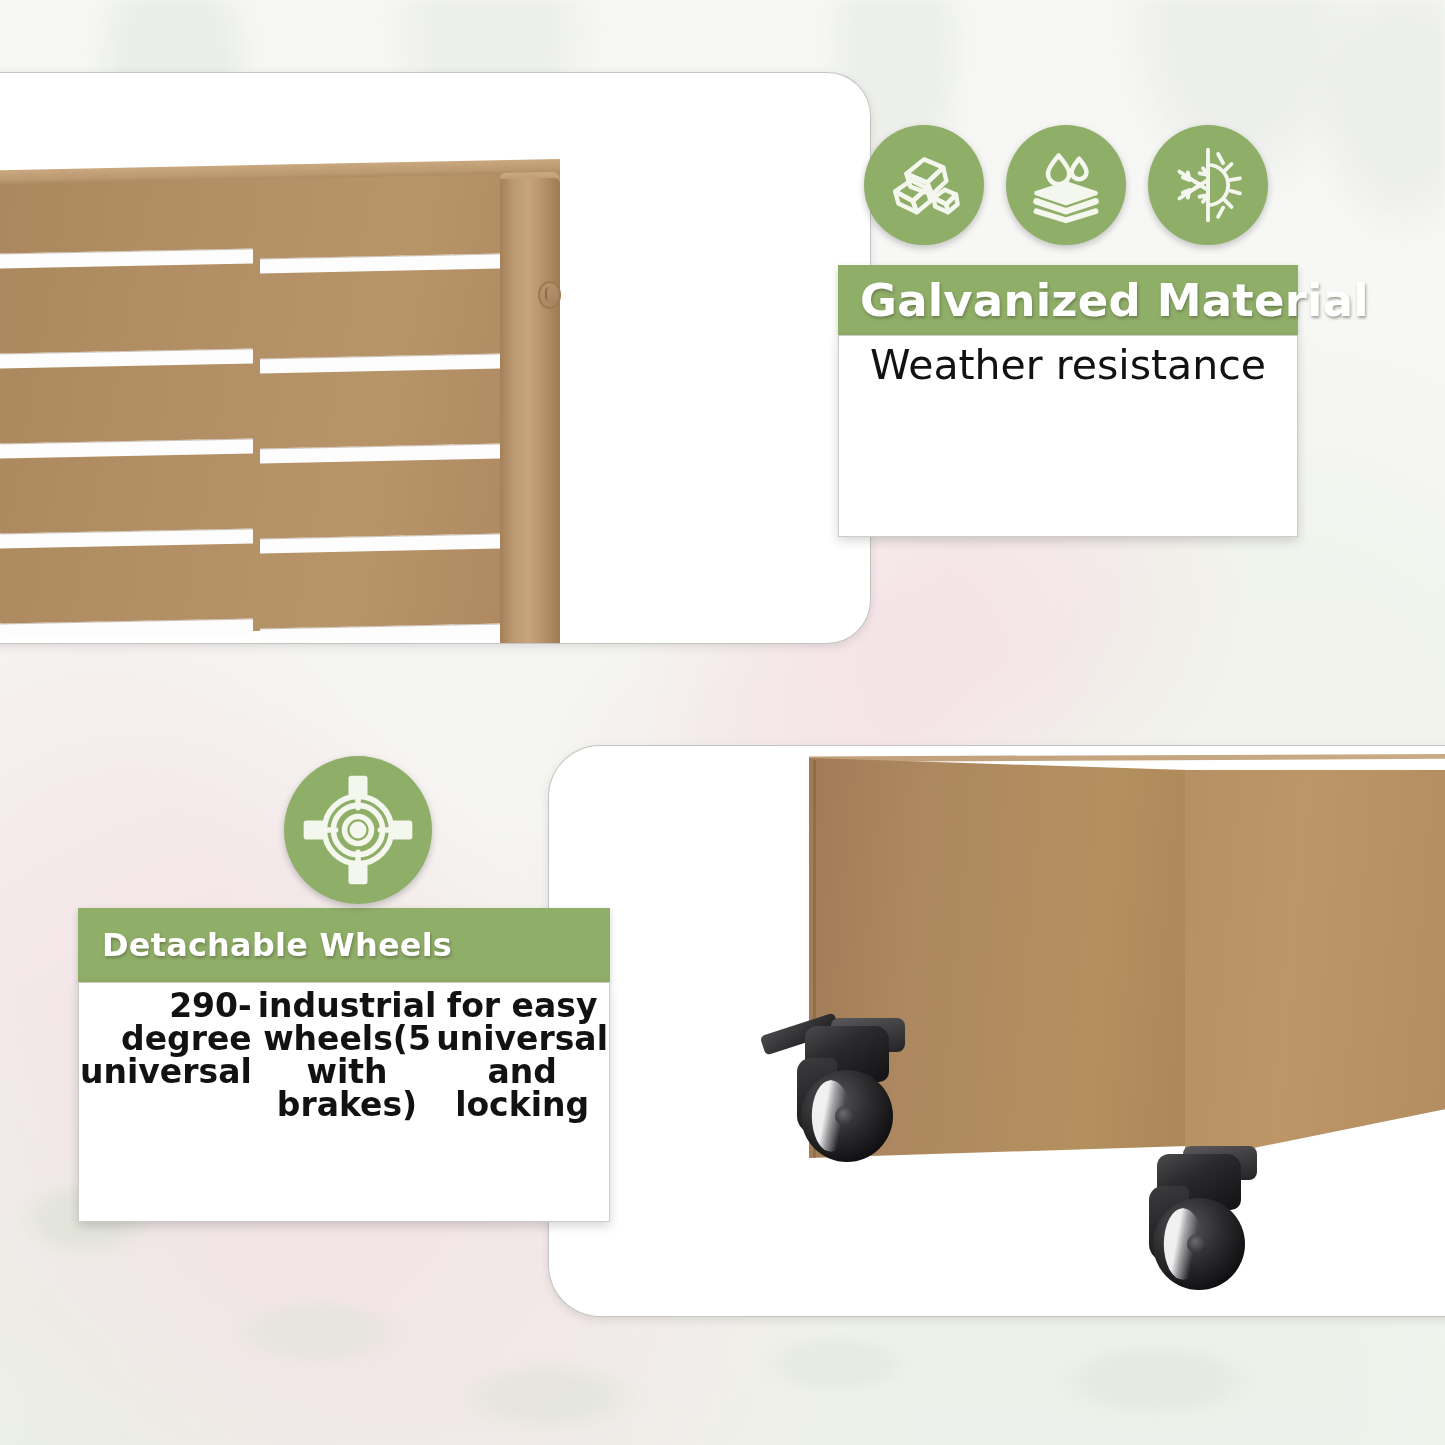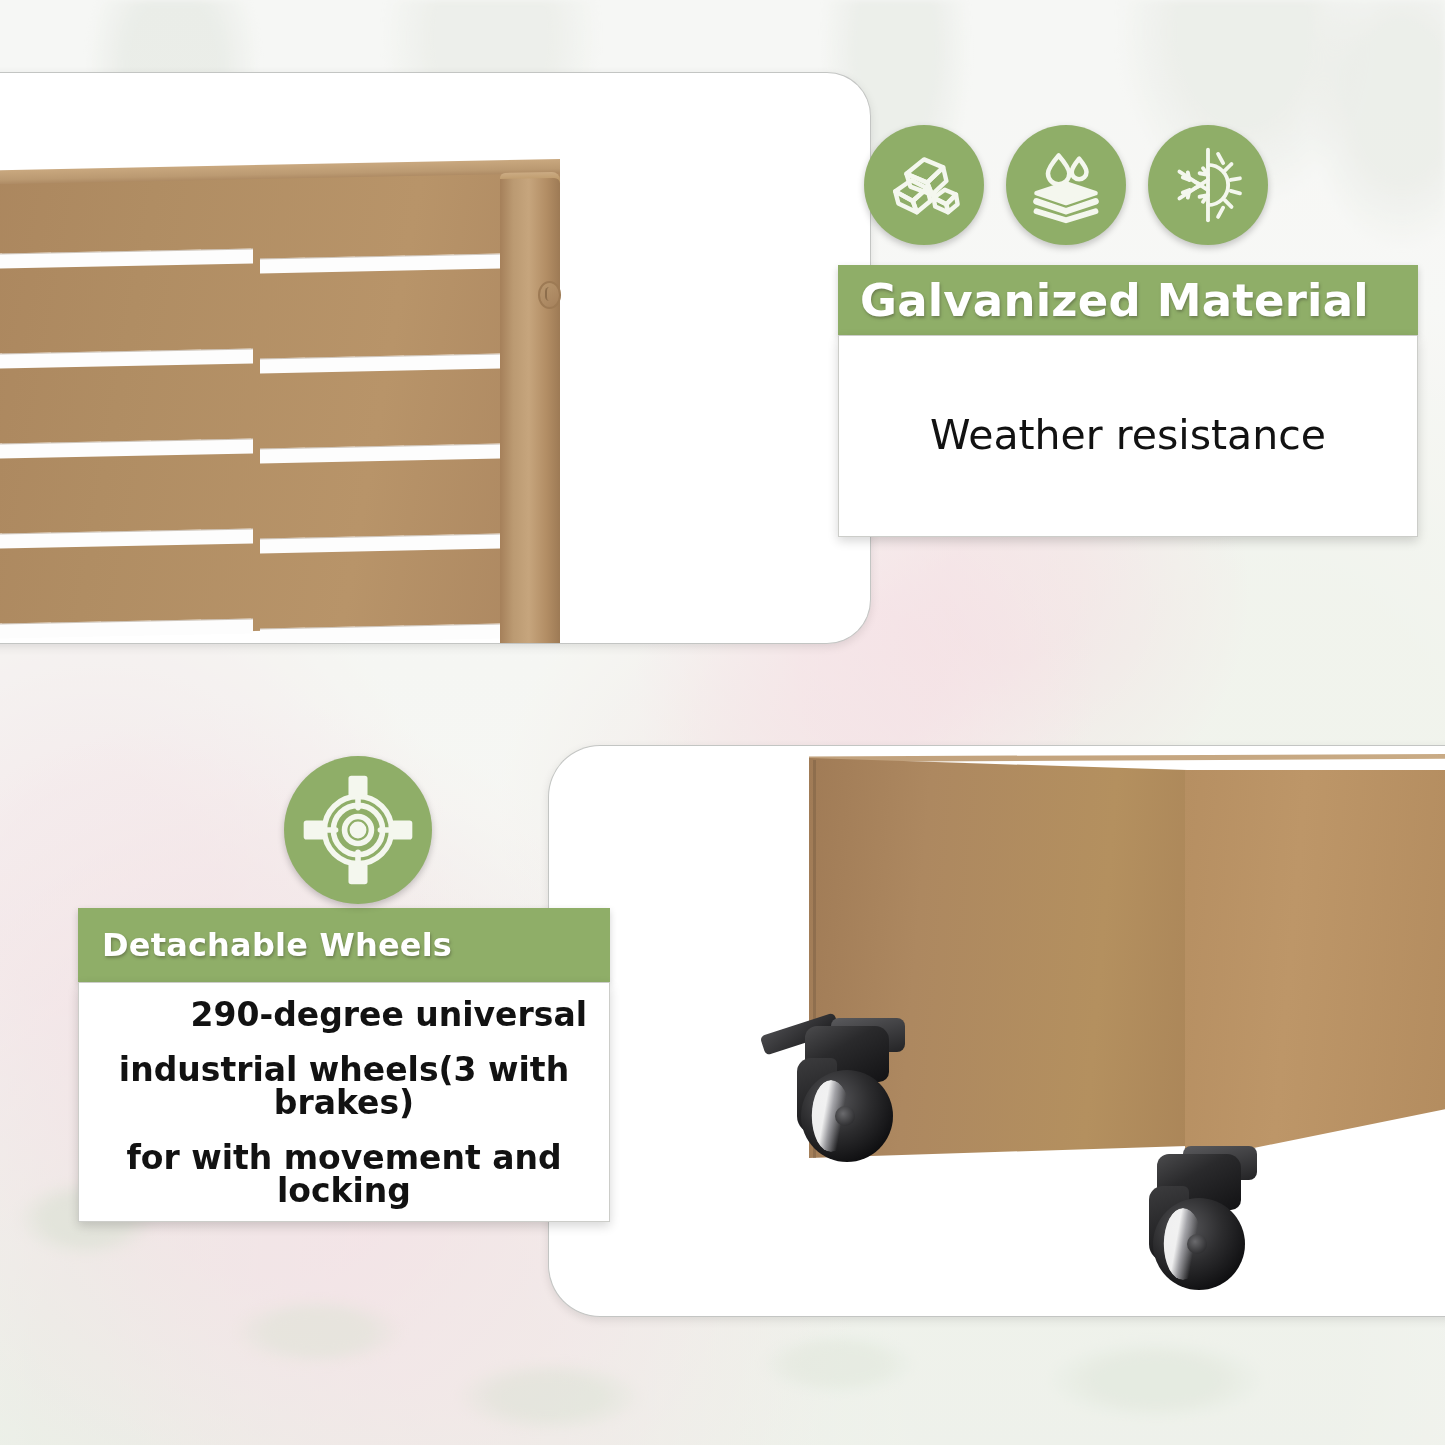--- a/index.html
+++ b/index.html
@@ -111,25 +111,25 @@
     background:#8fae68;box-shadow:0 3px 7px rgba(0,0,0,.22);
     display:flex;align-items:center;justify-content:center;}
   .icon-circle svg{display:block;}
   .card-banner{position:relative;z-index:2;background:#8fae68;
     box-shadow:0 3px 7px rgba(0,0,0,.18);
     display:flex;align-items:center;}
   .card-banner span{color:#ffffff;font-weight:bold;letter-spacing:.2px;
     text-shadow:1px 2px 3px rgba(80,90,60,.55);white-space:nowrap;}
   .card-body{position:relative;z-index:2;background:#ffffff;border:1px solid #cccdc9;
     box-shadow:0 4px 10px rgba(0,0,0,.16);
-    display:flex;flex-direction:column;justify-content:center;}
+    display:flex;flex-direction:row;justify-content:center;}
   .card-body p{margin:0;color:#121212;text-align:center;}
 
   
-  #card-galvanized{left:838px;top:265px;width:580px;}
+  #card-galvanized{left:838px;top:265px;width:460px;}
   #card-galvanized .icon-row{left:26px;top:-140px;}
   #card-galvanized .card-banner{height:70px;padding:0 22px;}
   #card-galvanized .card-banner span{font-size:45px;}
   #card-galvanized .card-body{height:200px;padding:0 14px;}
   #card-galvanized .card-body p{font-size:41px;line-height:1.45;font-weight:normal;}
 
   
   #card-wheels{left:78px;top:908px;width:532px;}
   #card-wheels .icon-row{left:206px;top:-152px;}
   #card-wheels .card-banner{height:74px;padding:0 24px;}
@@ -285,19 +285,19 @@
       </div>
     </div>
 
     <div class="card-banner">
       <span>Detachable Wheels</span>
     </div>
 
     <div class="card-body">
       <p class="l1">290-degree universal</p>
       <div class="spacer"></div>
-      <p class="l2">industrial wheels(3 with brakes)</p>
+      <p class="l2">industrial wheels(5 with brakes)</p>
       <div class="spacer"></div>
-      <p class="l3">for with movement and locking</p>
+      <p class="l3">for easy universal and locking</p>
     </div>
   </div>
 
 </div>
 
 </body></html>

